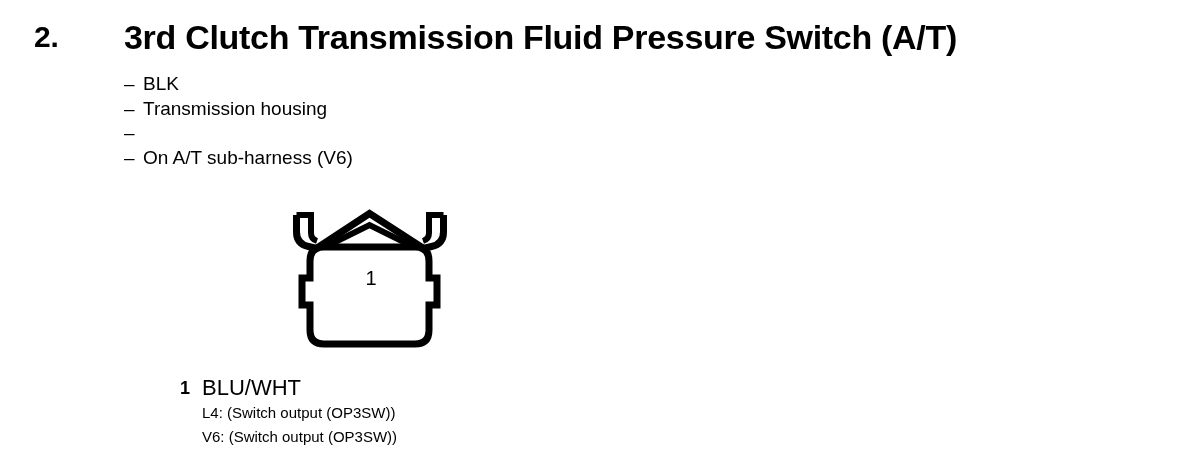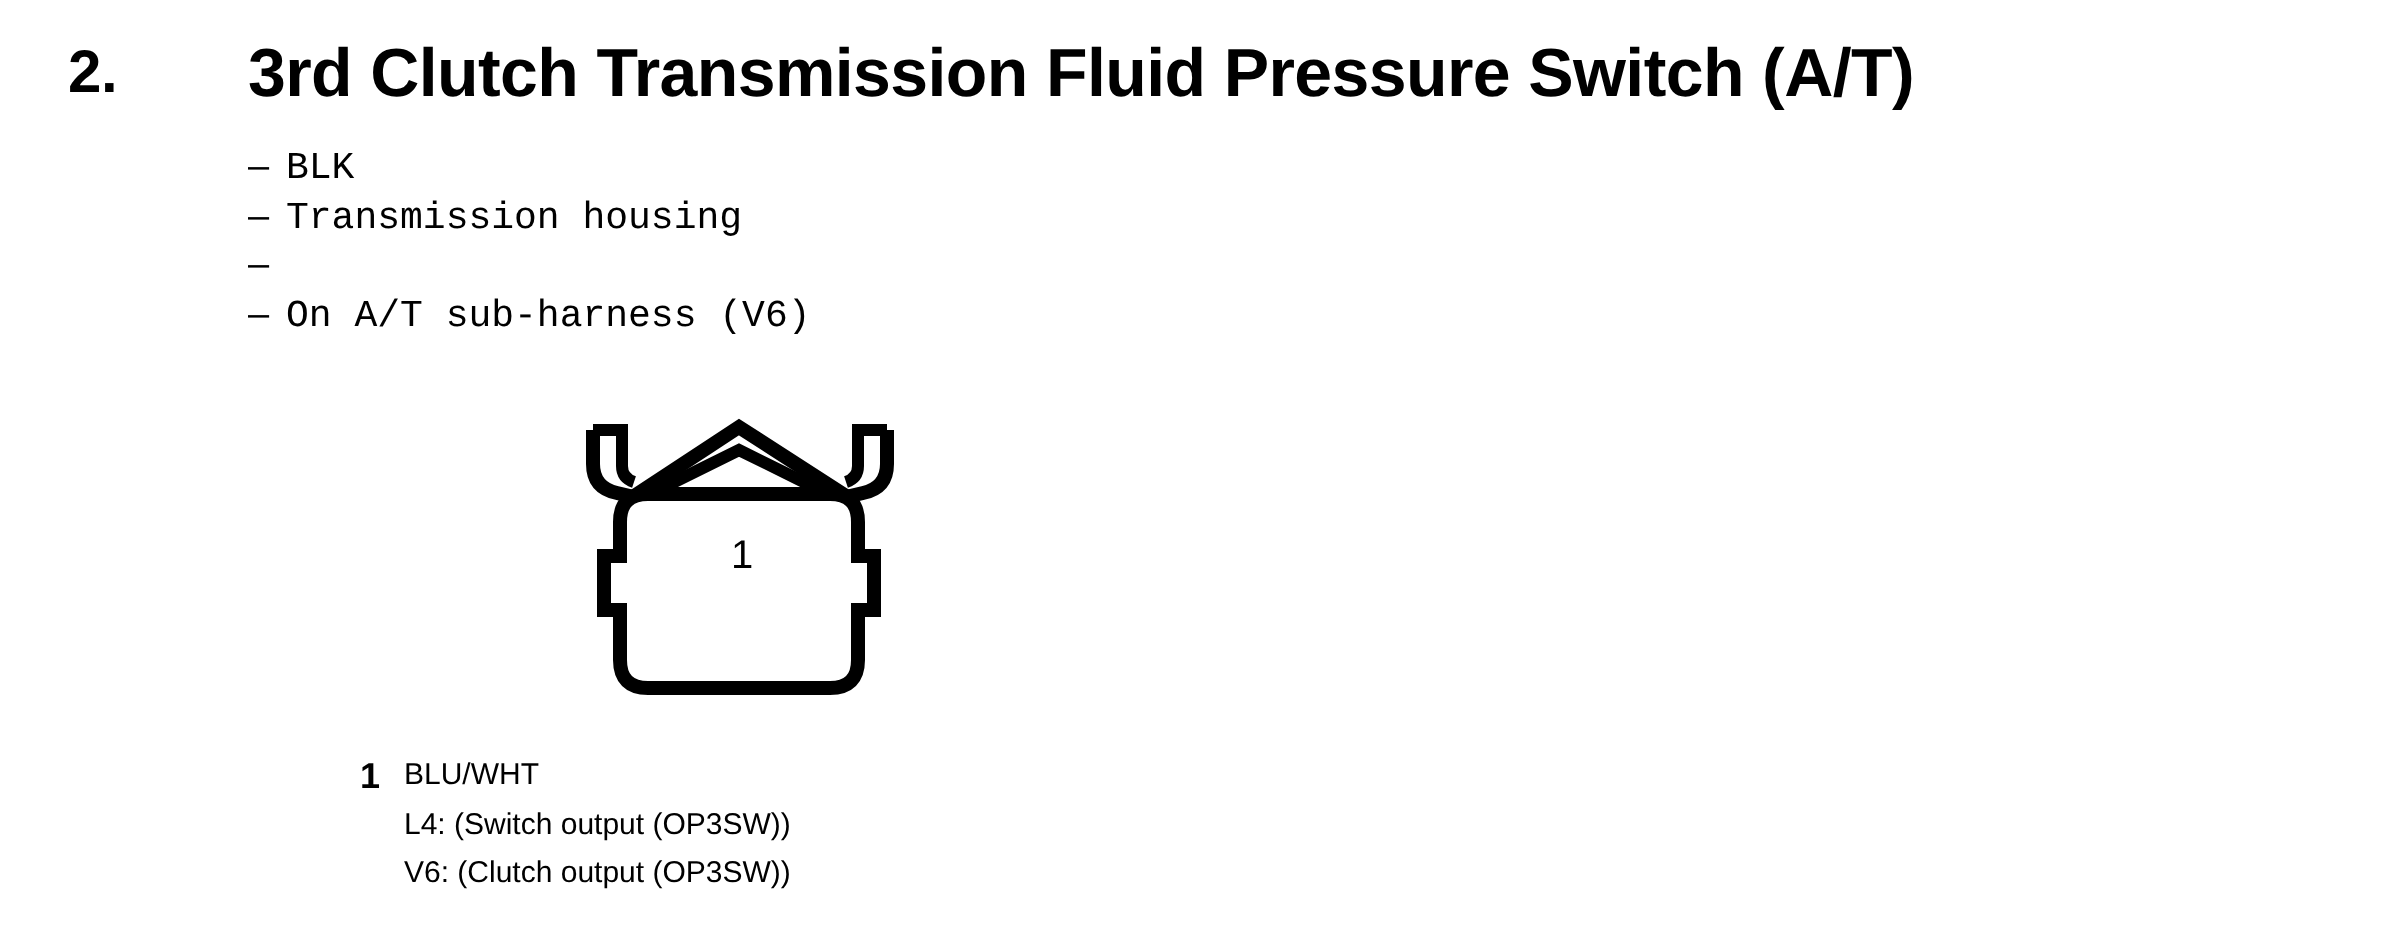--- a/index.html
+++ b/index.html
@@ -55,21 +55,20 @@
   }
   .spec-dash {
     width: 19px;
     flex: 0 0 19px;
     font-size: 19px;
     line-height: 24.5px;
   }
   .spec-text {
     font-size: 19px;
     line-height: 24.5px;
-    font-family: Liberation Mono, monospace;
   }
 
   
   .connector-figure {
     position: absolute;
     left: 280px;
     top: 200px;
     width: 180px;
     height: 160px;
   }
@@ -109,21 +108,21 @@
     white-space: nowrap;
   }
   .legend-pin {
     width: 22px;
     flex: 0 0 22px;
     font-weight: bold;
     font-size: 18px;
     line-height: 24.5px;
   }
   .legend-wire {
-    font-size: 15px;
+    font-size: 22px;
     line-height: 24.5px;
   }
   .legend-line {
     margin-left: 22px;
     font-size: 15px;
     line-height: 24.5px;
     white-space: nowrap;
   }
 </style>
 </head>
@@ -194,16 +193,16 @@
       <span>1</span>
     </div>
   </div>
 
   <div class="legend">
     <div class="legend-head">
       <span class="legend-pin">1</span>
       <span class="legend-wire">BLU/WHT</span>
     </div>
     <div class="legend-line">L4: (Switch output (OP3SW))</div>
-    <div class="legend-line">V6: (Clutch output (OP3SW))</div>
+    <div class="legend-line">V6: (Switch output (OP3SW))</div>
   </div>
 
 </div>
 
 </body></html>

